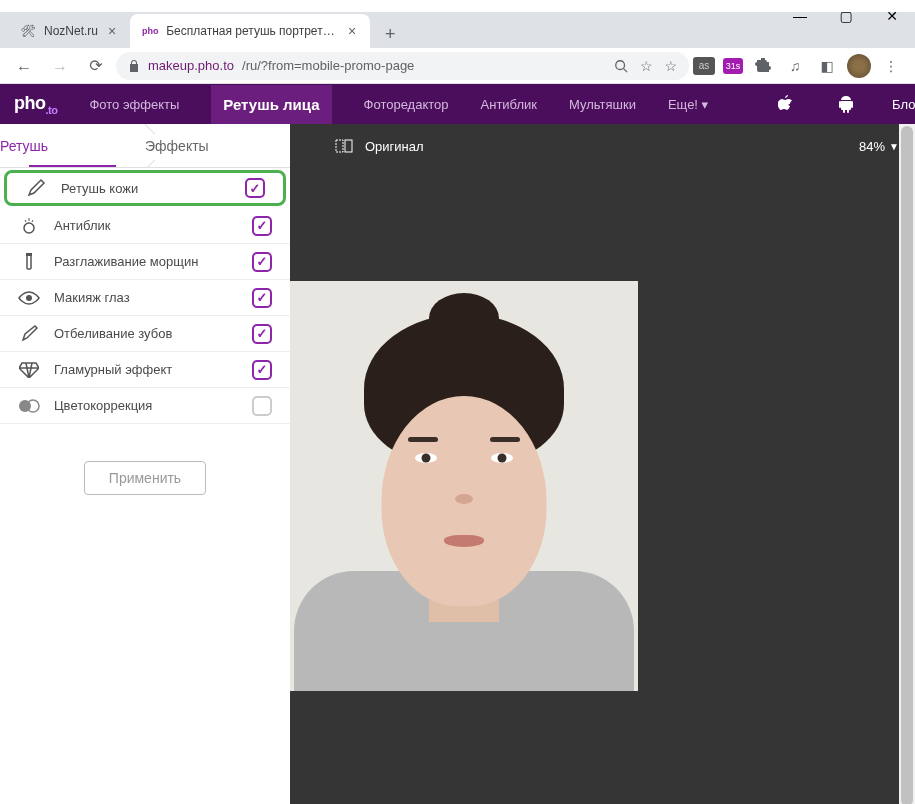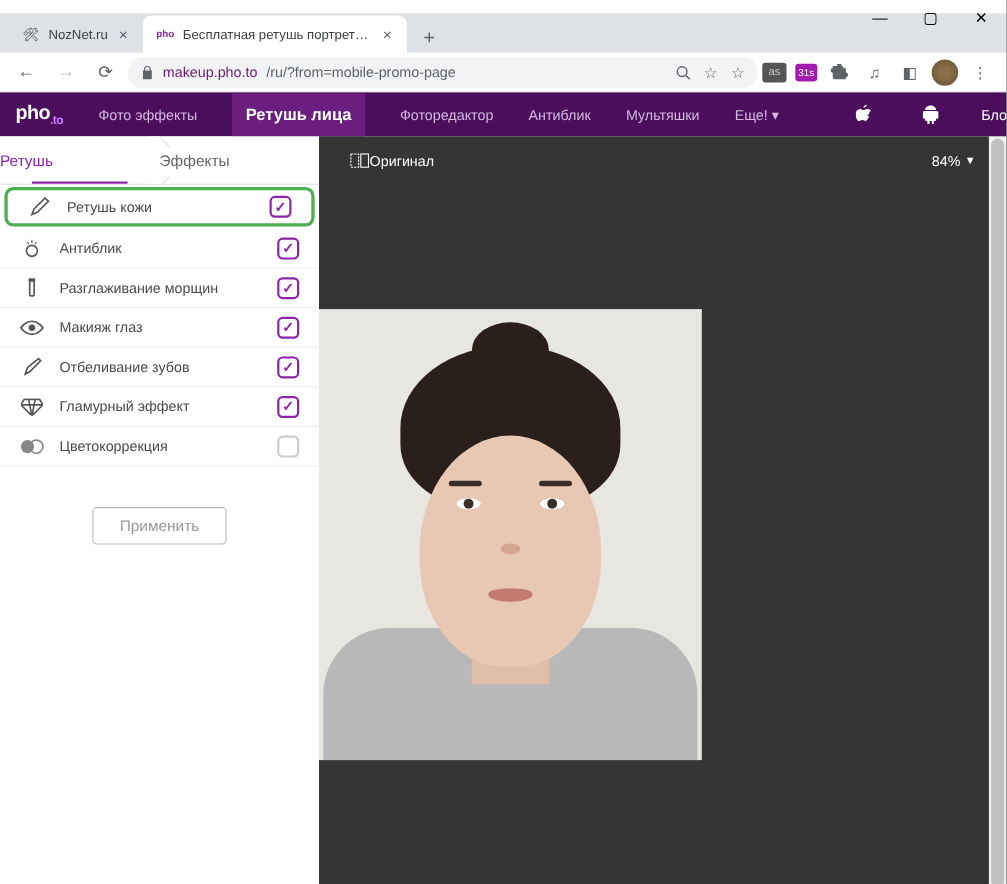--- a/index.html
+++ b/index.html
@@ -57,21 +57,21 @@
 .retouch-item.highlighted { border: 3px solid #4caf50; border-radius: 8px; margin: 2px 4px; }
 .retouch-icon { width: 22px; height: 22px; display: flex; align-items: center; justify-content: center; color: #666; }
 .retouch-label { flex: 1; }
 .retouch-check { width: 20px; height: 20px; border: 2px solid #8e24aa; border-radius: 5px; display: flex; align-items: center; justify-content: center; color: #8e24aa; font-size: 13px; font-weight: bold; }
 .retouch-check.unchecked { border-color: #ccc; color: transparent; }
 
 .apply-btn { margin: 37px auto; padding: 8px 24px; border: 1px solid #bbb; border-radius: 4px; background: #fff; color: #999; font-size: 14px; cursor: pointer; display: block; width: fit-content; }
 
 
 .canvas-area { flex: 1; background: #353535; display: flex; flex-direction: column; position: relative; }
-.canvas-toolbar { height: 44px; display: flex; align-items: center; padding: 0 28px; color: #fff; font-size: 13px; gap: 0; }
+.canvas-toolbar { height: 44px; display: flex; align-items: center; padding: 0 16px; color: #fff; font-size: 13px; gap: 12px; margin-left: 29px; }
 .zoom { margin-left: auto; display: flex; align-items: center; gap: 4px; }
 .canvas-viewport { flex: 1; display: flex; align-items: center; justify-content: flex-start; padding-left: 0; overflow: hidden; }
 .photo { width: 348px; height: 410px; background: #e8e6e1; position: relative; overflow: hidden; }
 
 
 .head { position: absolute; left: 50%; top: 28%; transform: translateX(-50%); width: 165px; height: 210px; background: #e8c8b4; border-radius: 50% 50% 46% 46%; }
 .hair { position: absolute; left: 50%; top: 8%; transform: translateX(-50%); width: 200px; height: 150px; background: #2a1f1a; border-radius: 50% 50% 40% 40%; }
 .hair-bun { position: absolute; left: 50%; top: 3%; transform: translateX(-50%); width: 70px; height: 50px; background: #2a1f1a; border-radius: 50%; }
 .neck { position: absolute; left: 50%; top: 66%; transform: translateX(-50%); width: 70px; height: 70px; background: #e0bfa8; }
 .shoulders { position: absolute; left: 50%; bottom: 0; transform: translateX(-50%); width: 340px; height: 120px; background: #b8b8b8; border-radius: 60px 60px 0 0; }

